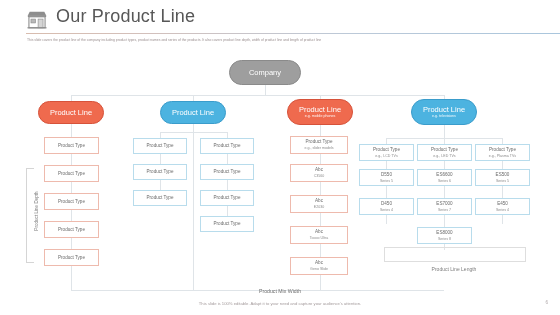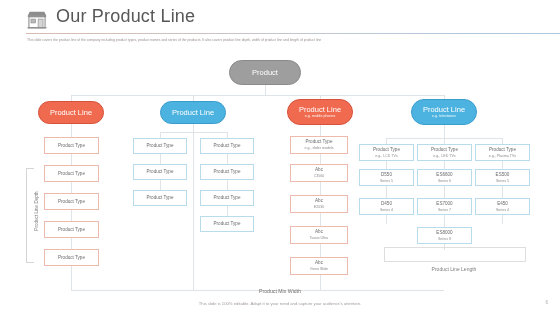--- a/index.html
+++ b/index.html
@@ -222,21 +222,21 @@
 
   <div class="conn v" style="left:160px; top:96px; height:62px;"></div>
   <div class="conn v" style="left:227px; top:96px; height:86px;"></div>
   <div class="conn v" style="left:386px; top:96px; height:80px;"></div>
   <div class="conn v" style="left:444px; top:96px; height:106px;"></div>
   <div class="conn v" style="left:502px; top:96px; height:80px;"></div>
 
   <div class="conn h" style="left:71px; top:242px; width:373px;"></div>
 
   <div id="company-node" class="node">
-    <span class="n-title">Product</span>
+    <span class="n-title">Company</span>
   </div>
 
   <div id="pl1" class="node orange">
     <span class="n-title">Product Line</span>
   </div>
 
   <div id="pl2" class="node blue">
     <span class="n-title">Product Line</span>
   </div>
 

